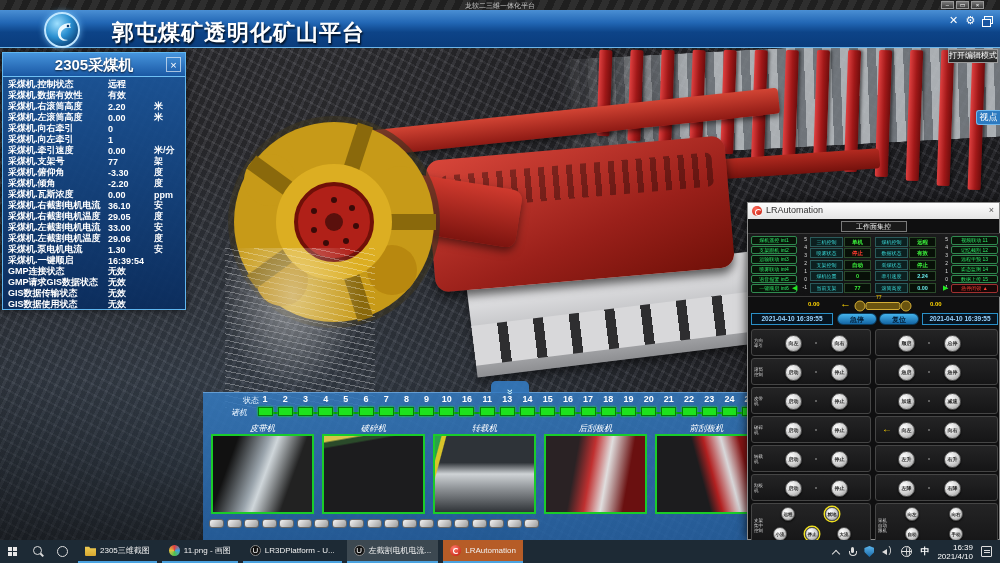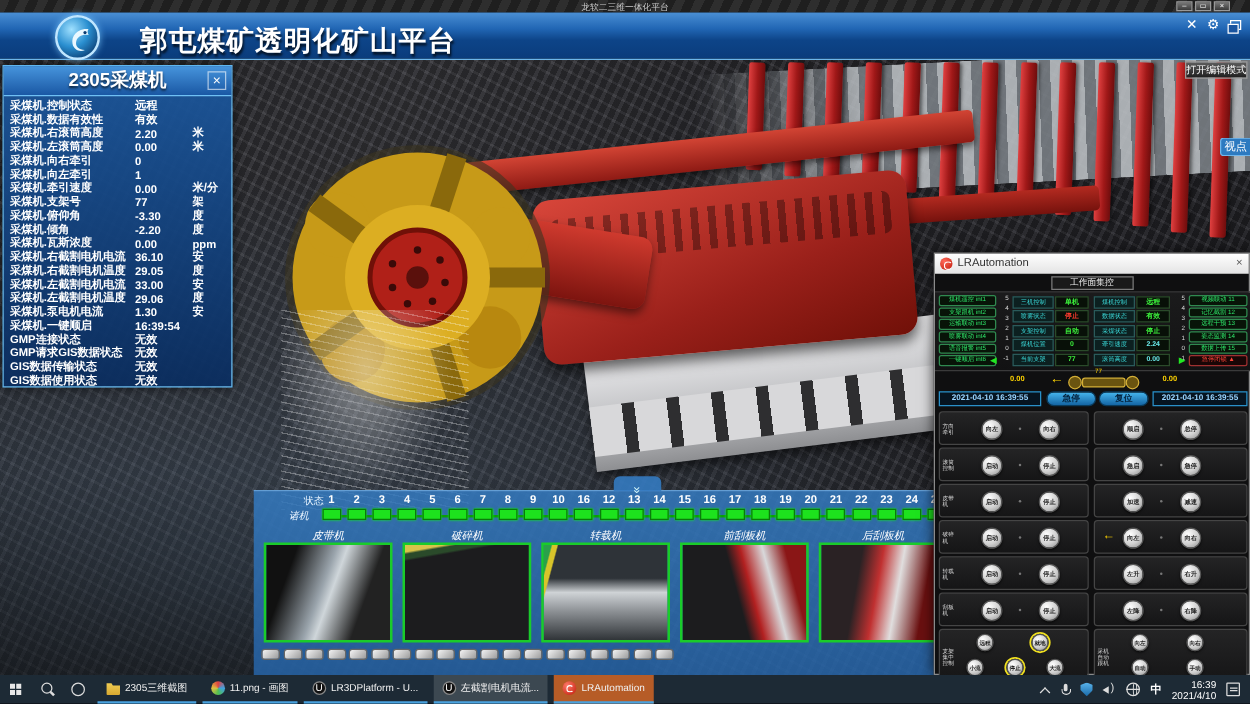--- a/index.html
+++ b/index.html
@@ -481,21 +481,21 @@
         </div>
         <div class="ch">
           <div class="ch-num">10</div>
           <div class="ch-sq" style="background: rgb(29, 226, 29);"></div>
         </div>
         <div class="ch">
           <div class="ch-num">16</div>
           <div class="ch-sq" style="background: rgb(29, 226, 29);"></div>
         </div>
         <div class="ch">
-          <div class="ch-num">12</div>
+          <div class="ch-num">11</div>
           <div class="ch-sq" style="background: rgb(29, 226, 29);"></div>
         </div>
         <div class="ch">
           <div class="ch-num">13</div>
           <div class="ch-sq" style="background: rgb(29, 226, 29);"></div>
         </div>
         <div class="ch">
           <div class="ch-num">14</div>
           <div class="ch-sq" style="background: rgb(29, 226, 29);"></div>
         </div>
@@ -551,26 +551,26 @@
         </div>
         <div class="feed">
           <div class="feed-label">破碎机</div>
           <div class="feed-box f1"></div>
         </div>
         <div class="feed">
           <div class="feed-label">转载机</div>
           <div class="feed-box f2"></div>
         </div>
         <div class="feed">
+          <div class="feed-label">后刮板机</div>
+          <div class="feed-box f4"></div>
+        </div>
+        <div class="feed">
           <div class="feed-label">前刮板机</div>
           <div class="feed-box f3"></div>
-        </div>
-        <div class="feed">
-          <div class="feed-label">后刮板机</div>
-          <div class="feed-box f4"></div>
         </div>
       </div>
     <div id="ind-strip">
         <div class="ind"></div>
         <div class="ind"></div>
         <div class="ind"></div>
         <div class="ind"></div>
         <div class="ind"></div>
         <div class="ind"></div>
         <div class="ind"></div>

